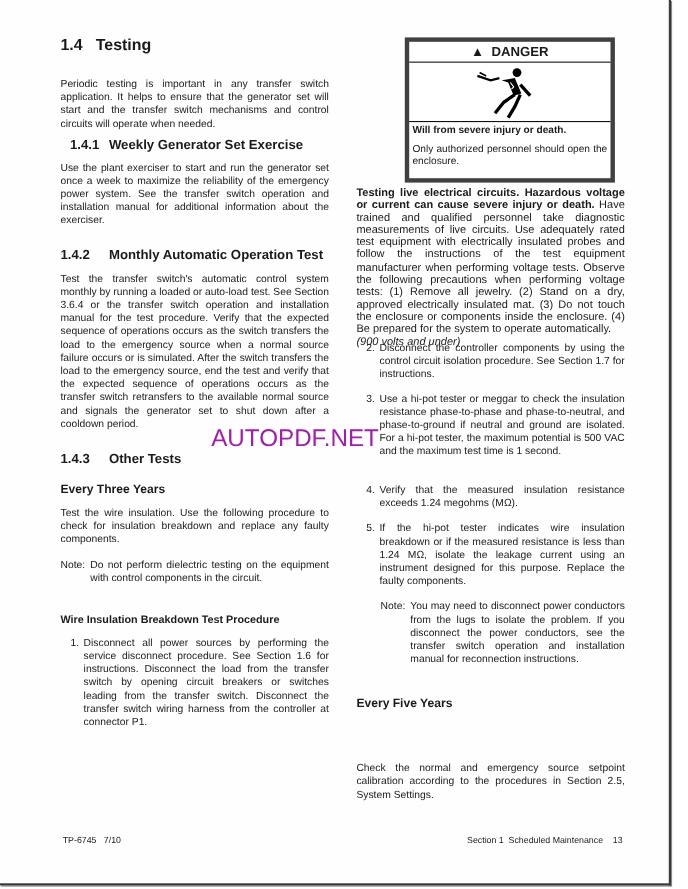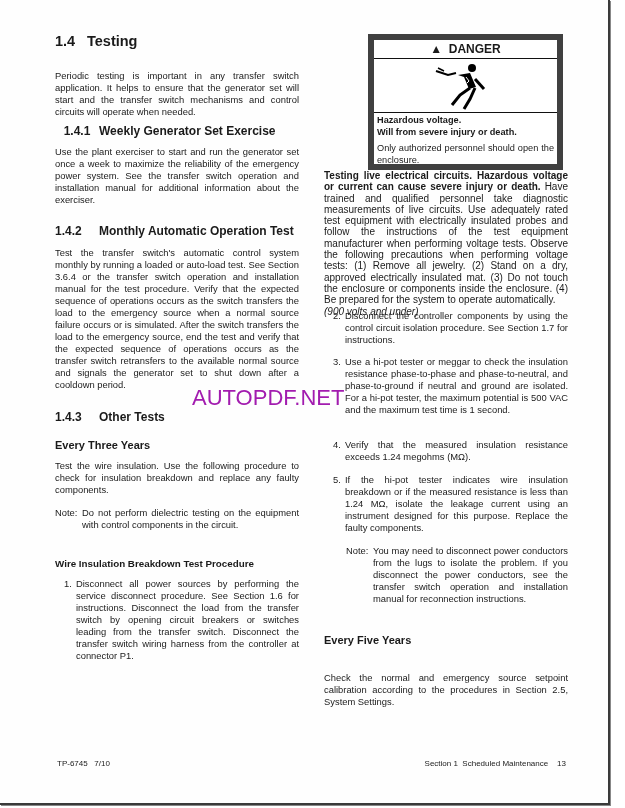--- a/index.html
+++ b/index.html
@@ -15,21 +15,21 @@
   .h1 .num { display:inline-block; width:32px; }
   .h2 { font-size:12px; font-weight:bold; }
   .h2 .num { display:inline-block; width:44px; }
   .h3 { font-size:11px; font-weight:bold; }
   .h4 { font-size:9.8px; font-weight:bold; }
   p { margin:0; text-align:justify; }
   .note { display:flex; }
   .note .lbl { font-weight:normal; width:27px; flex:none; }
   .item { display:flex; }
   .item .n { width:12px; flex:none; }
-  .danger-box { position:absolute; left:368px; top:34px; width:183px; height:124px; border:6px solid #404040; background:#fff; }
+  .danger-box { position:absolute; left:368px; top:34px; width:183px; height:124px; border:4px solid #404040; background:#fff; }
   .danger-head { height:18px; border-bottom:1px solid #111; text-align:center; font-weight:bold; font-size:12px; line-height:18px; }
   .danger-pic { height:53px; border-bottom:1px solid #111; position:relative; }
   .danger-text { padding:2px 3px; font-size:9.2px; line-height:11.5px; }
   .danger-text b { display:block; }
   .watermark { position:absolute; left:192px; top:382px; font-size:22px; color:#a21caf; letter-spacing:0; line-height:32px; }
   .footer { position:absolute; top:759px; font-size:8px; }
 </style>
 </head>
 <body>
 
@@ -77,21 +77,20 @@
         <path d="M70 12 L64 9" stroke="#000" stroke-width="1.5"></path>
         <circle cx="98" cy="9" r="4" fill="#000"></circle>
         <path d="M84 16 L96 14 L102 28 L95 30 L90 18 Z" fill="#000"></path>
         <path d="M101 20 L110 30" stroke="#000" stroke-width="3"></path>
         <path d="M96 29 L86 36 L78 46" stroke="#000" stroke-width="3" fill="none"></path>
         <path d="M101 29 L96 40 L90 50" stroke="#000" stroke-width="3" fill="none"></path>
         <path d="M92 18 L95 22 L93 24" stroke="#fff" stroke-width="1" fill="none"></path>
       </svg>
     </div>
     <div class="danger-text">
-      <b>Hazardous voltage.</b>
       <b>Will from severe injury or death.</b>
       <p style="margin-top:5px;">Only authorized personnel should open the enclosure.</p>
     </div>
   </div>
 
   <div class="col right" style="top:170px;font-size:10px;line-height:11.3px;">
     <p><b>Testing live electrical circuits. Hazardous voltage or current can cause severe injury or death.</b> <span>Have trained and qualified personnel take diagnostic measurements of live circuits. Use adequately rated test equipment with electrically insulated probes and follow the instructions of the test equipment manufacturer when performing voltage tests. Observe the following precautions when performing voltage tests: (1) Remove all jewelry. (2) Stand on a dry, approved electrically insulated mat. (3) Do not touch the enclosure or components inside the enclosure. (4) Be prepared for the system to operate automatically.</span></p>
     <i>(900 volts and under)</i>
   </div>
 
@@ -110,19 +109,19 @@
   <div class="col right item" style="top:474px;left:333px;width:235px;">
     <span class="n">5.</span>
     <p>If the hi-pot tester indicates wire insulation breakdown or if the measured resistance is less than 1.24 MΩ, isolate the leakage current using an instrument designed for this purpose. Replace the faulty components.</p>
   </div>
   <div class="col right note" style="top:545px;left:346px;width:222px;">
     <span class="lbl">Note:</span>
     <p>You may need to disconnect power conductors from the lugs to isolate the problem. If you disconnect the power conductors, see the transfer switch operation and installation manual for reconnection instructions.</p>
   </div>
 
   <div class="abs h3" style="left:324px;top:634px;">Every Five Years</div>
-  <p class="col right" style="top:672px;">Check the normal and emergency source setpoint calibration according to the procedures in Section 2.5, System Settings.</p>
+  <p class="col right" style="top:692px;">Check the normal and emergency source setpoint calibration according to the procedures in Section 2.5, System Settings.</p>
 
   <div class="watermark">AUTOPDF.NET</div>
 
   <div class="footer" style="left: 57px; white-space: pre;">TP-6745   7/10</div>
   <div class="footer" style="right: 42px; white-space: pre;">Section 1  Scheduled Maintenance    13</div>
 </div>
 
 </body></html>

